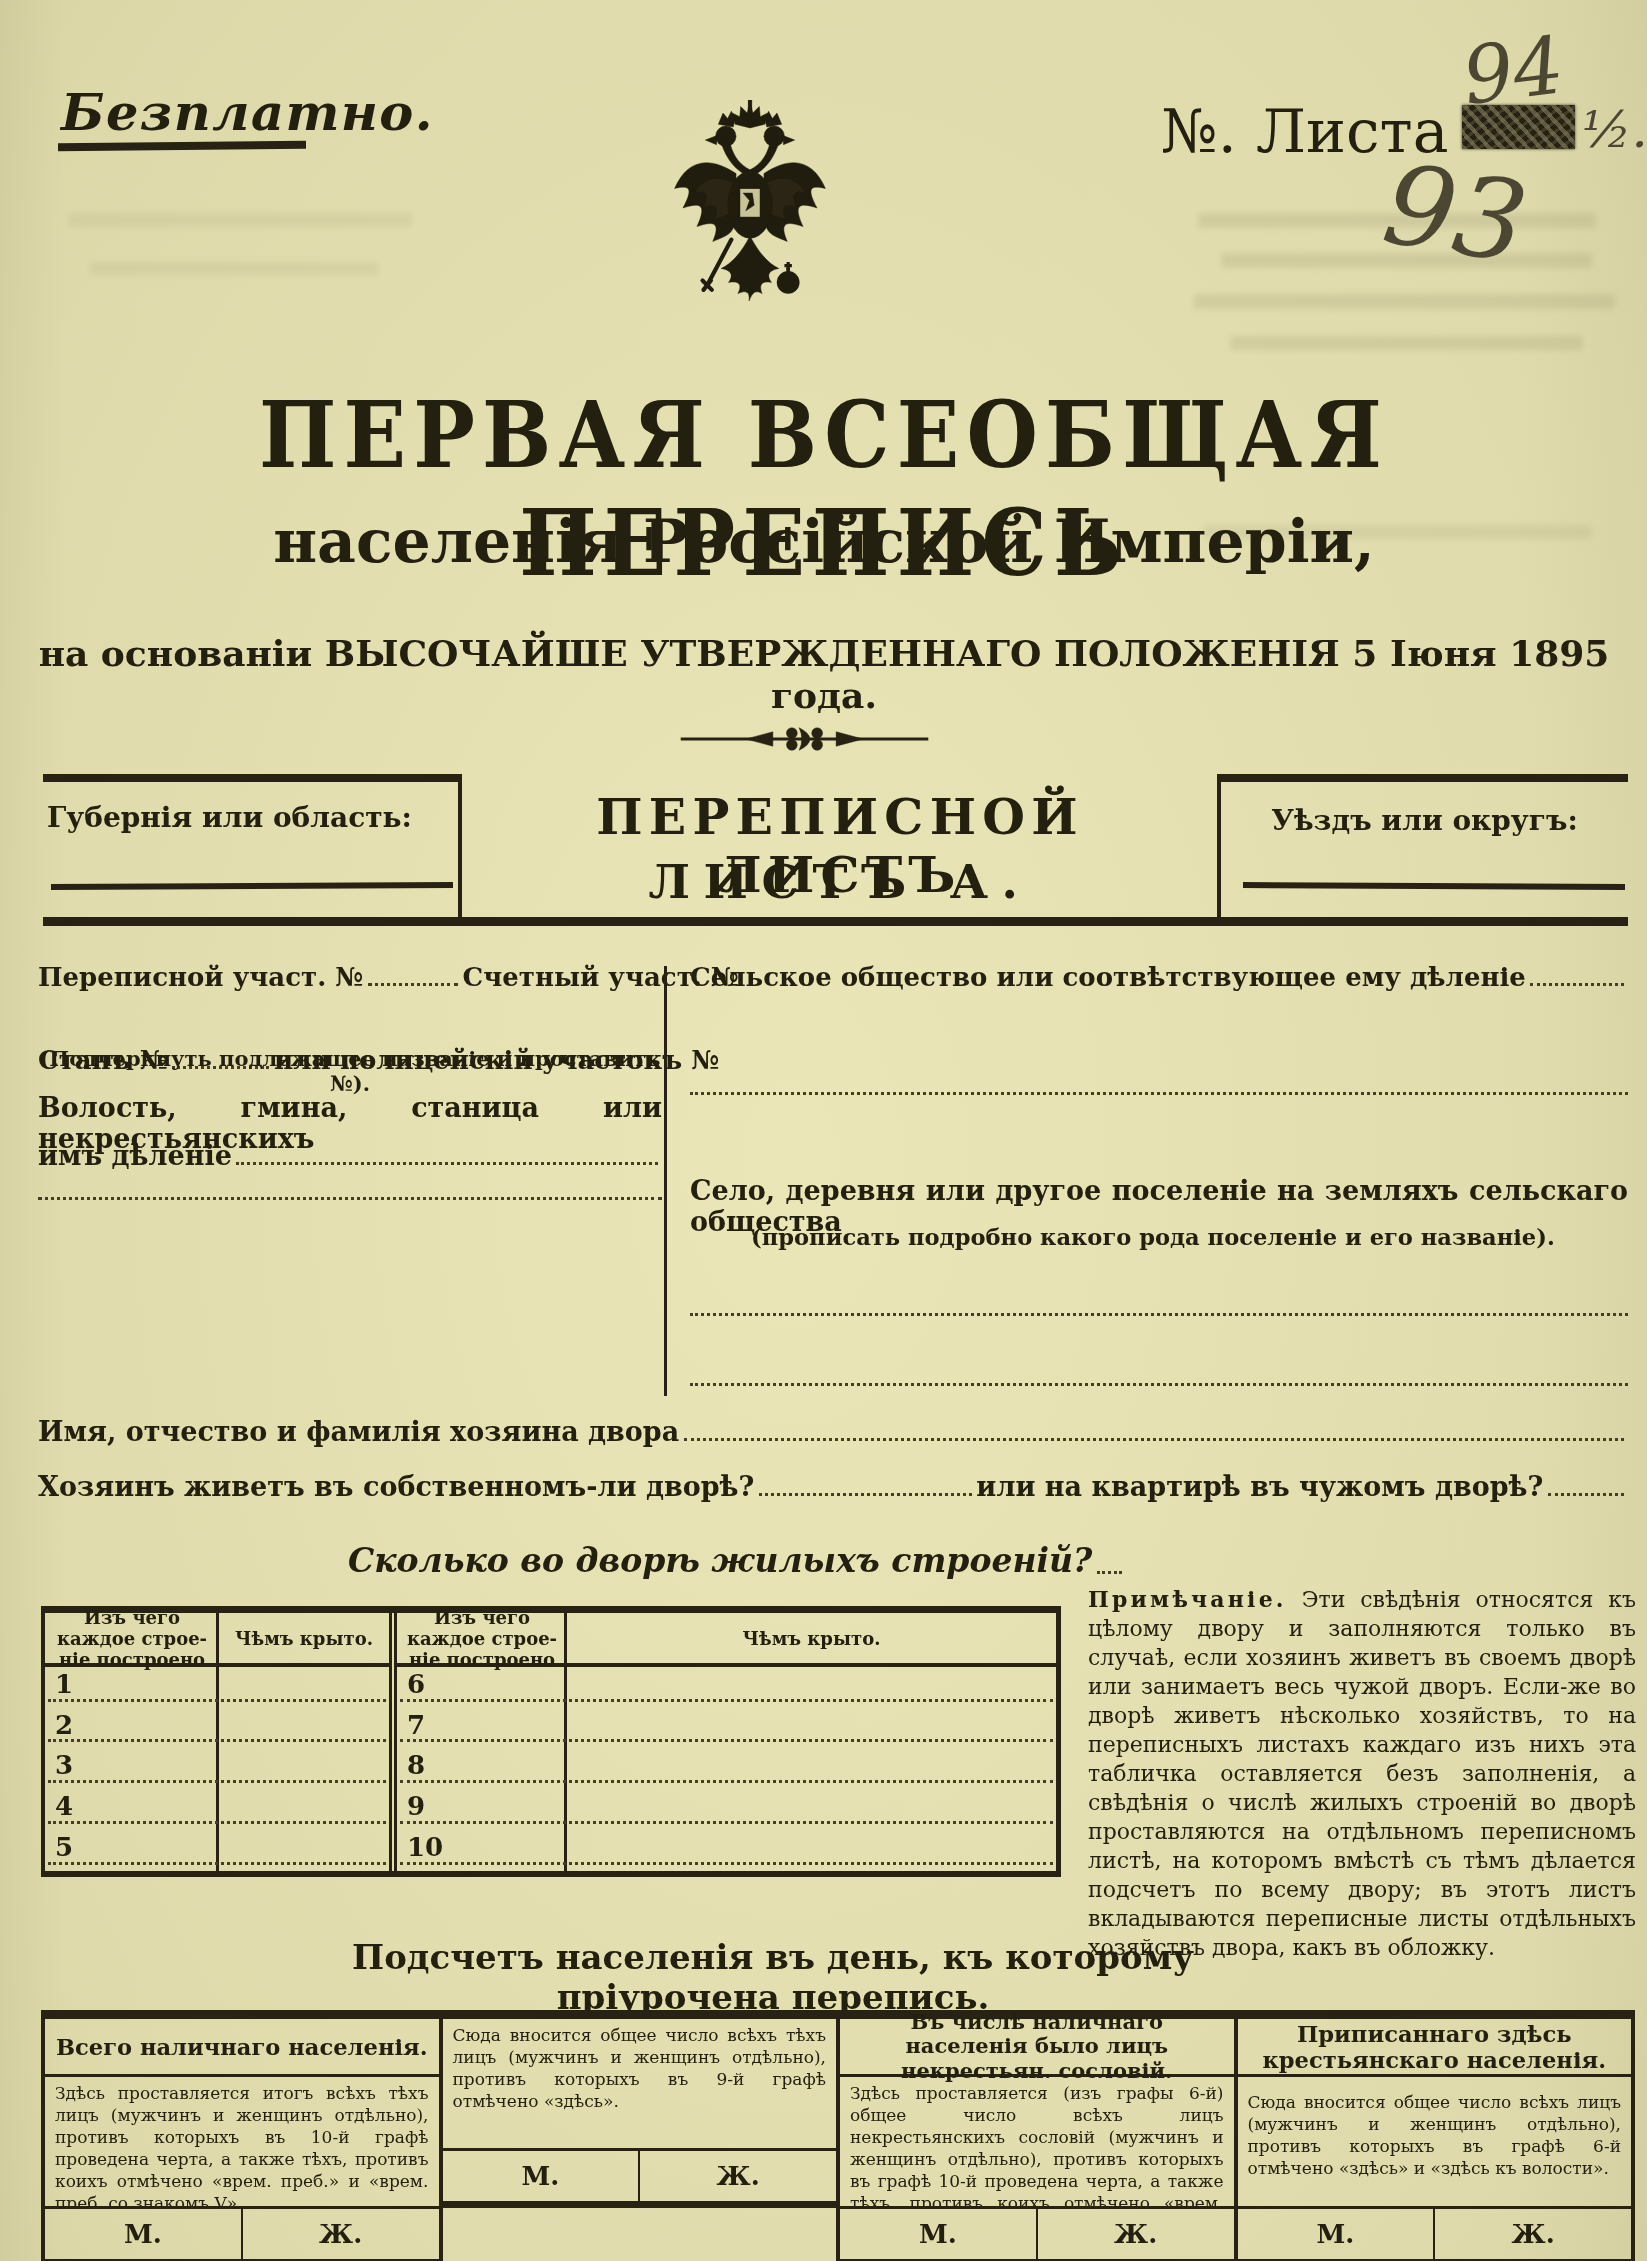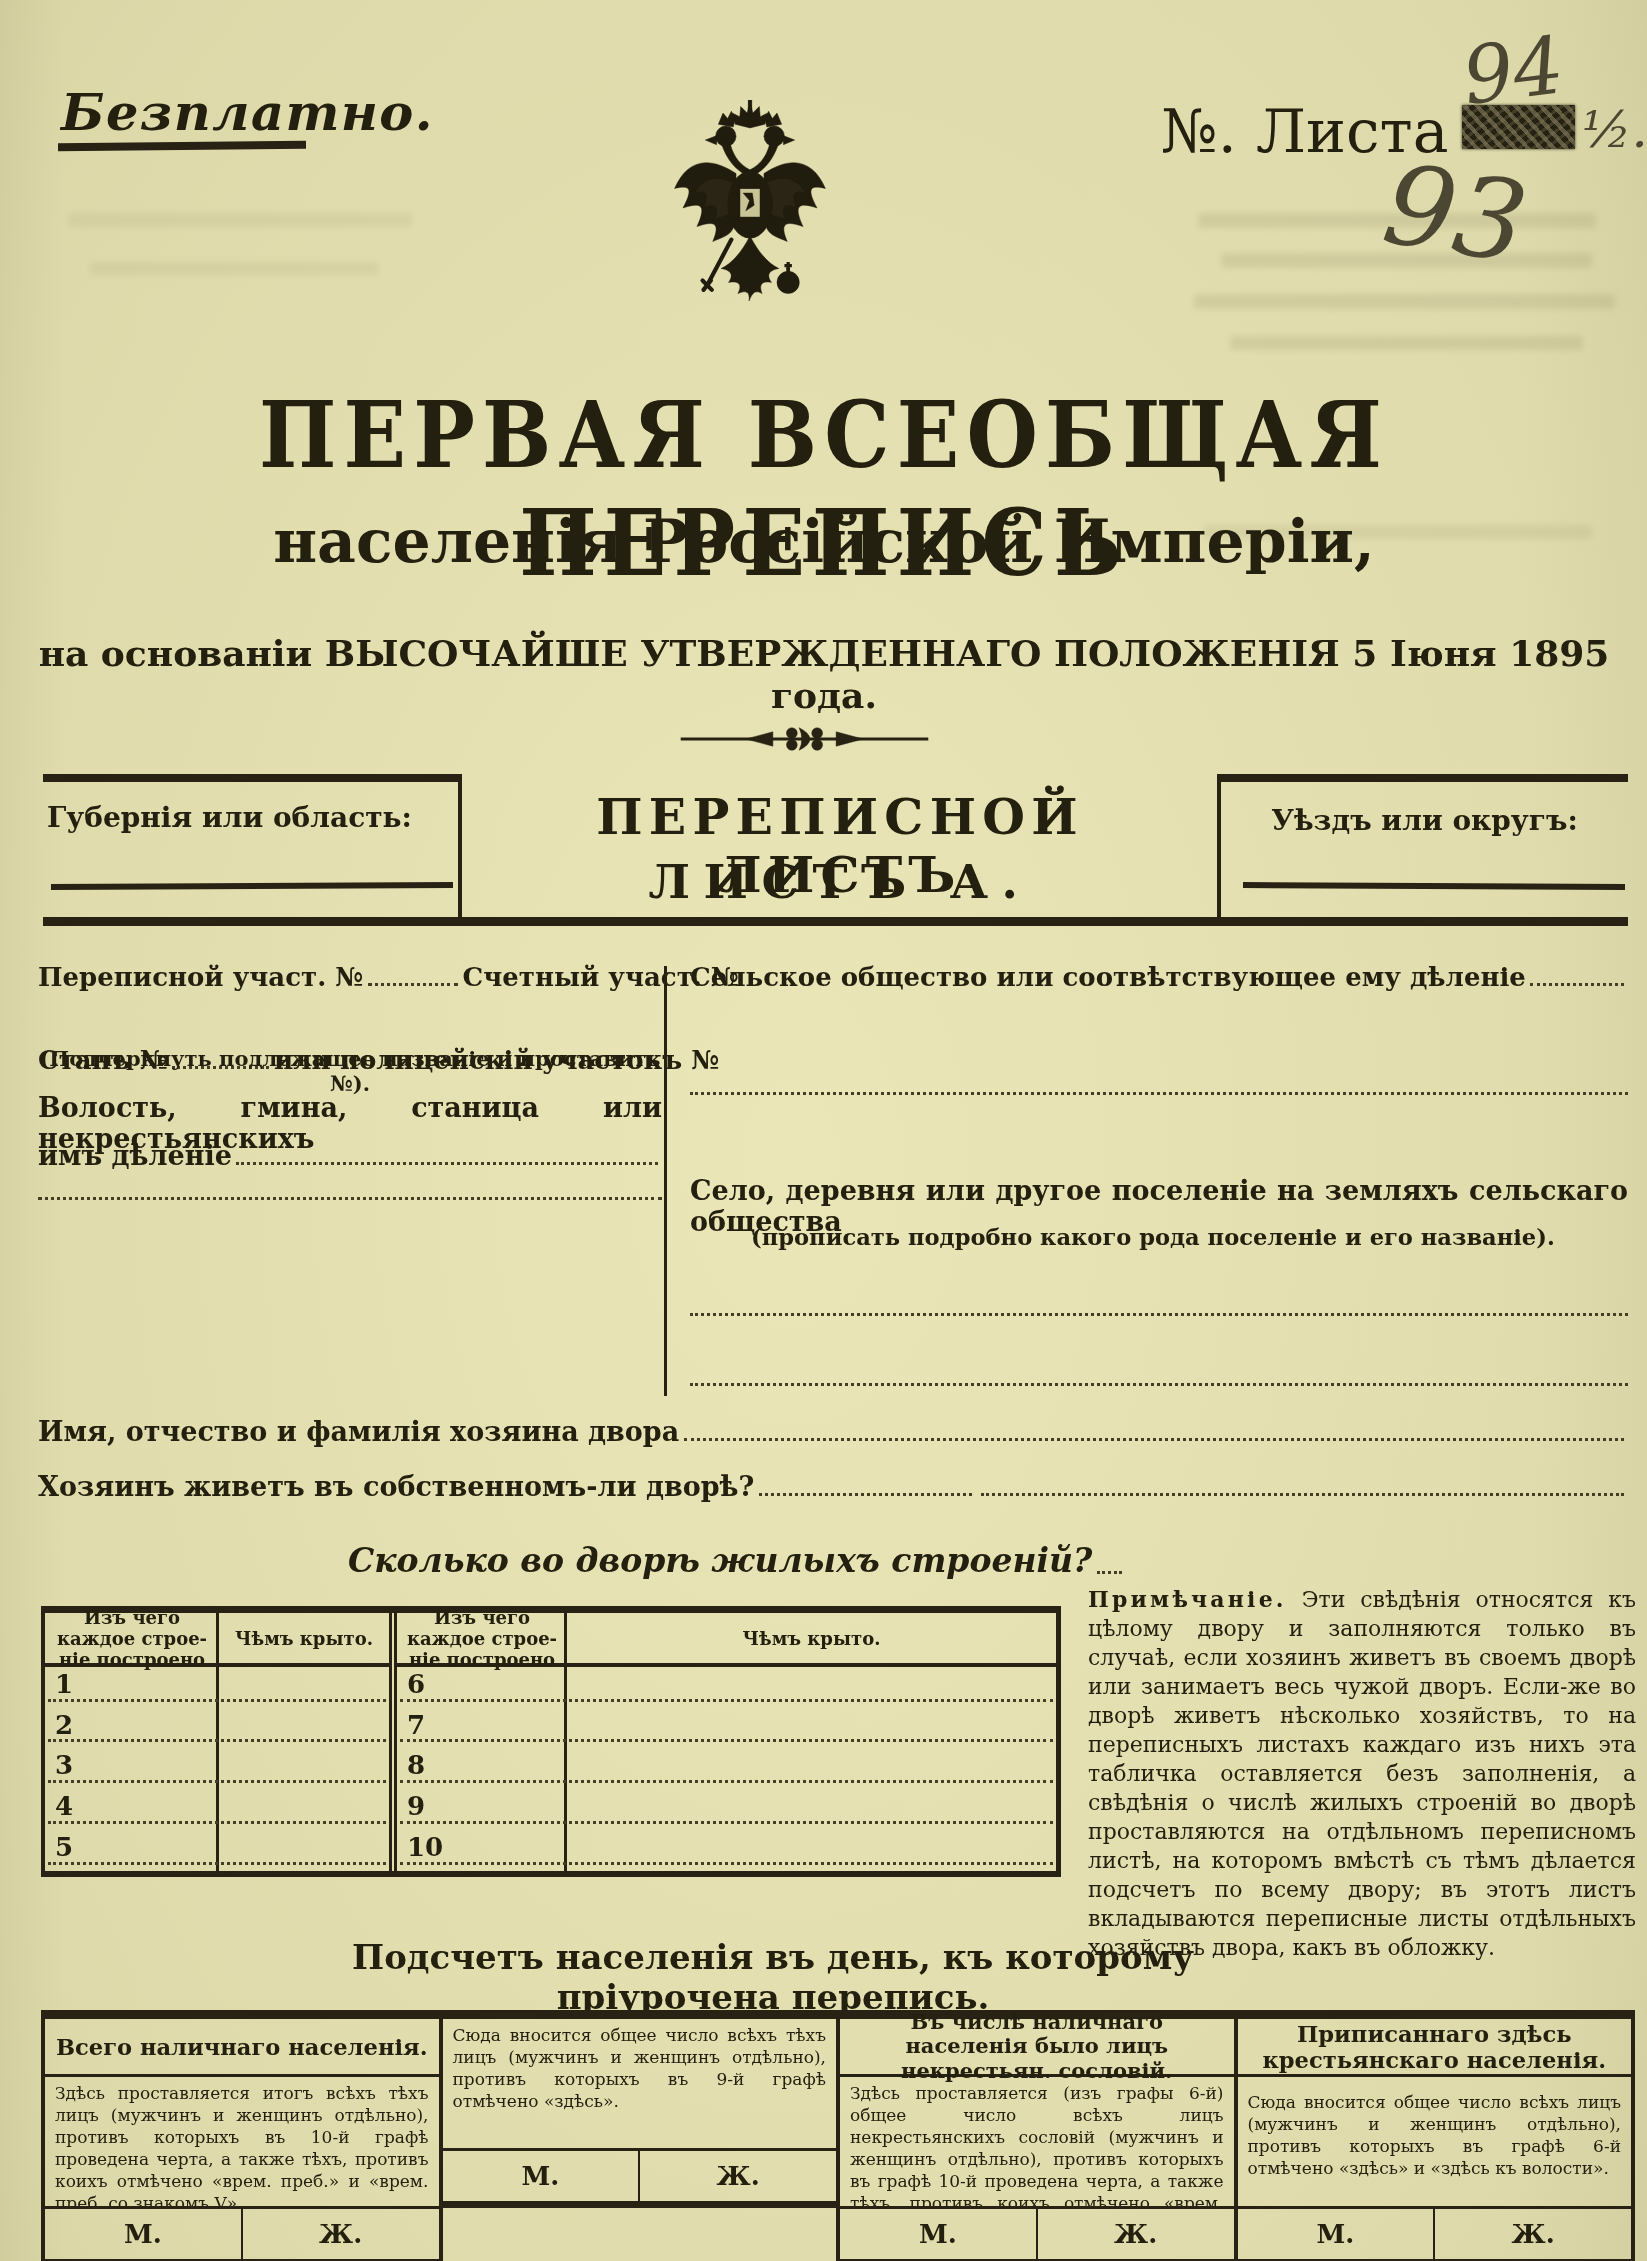--- a/index.html
+++ b/index.html
@@ -187,20 +187,21 @@
   <div class="abs dotline" style="left:690px;top:1297px;width:938px;height:16.3px;"></div>
   <div class="abs dotline" style="left:690px;top:1367px;width:938px;height:16.3px;"></div>
 
   <div class="abs fieldrow b" style="left:38px;top:1416px;width:1590px;font-size:27px;">
     <span>Имя, отчество и фамилія хозяина двора</span>
     <span class="leader lead-grow"></span>
   </div>
   <div class="abs fieldrow b" style="left:38px;top:1471px;width:1590px;font-size:27px;">
     <span>Хозяинъ живетъ въ собственномъ-ли дворѣ?</span>
     <span class="leader" style="flex:0 0 213px;"></span>
+    <span>или на квартирѣ въ чужомъ дворѣ?</span>
     <span class="leader lead-grow"></span>
   </div>
   <div class="abs fieldrow b" style="left:348px;top:1541px;width:778px;font-size:33px;font-style:italic;">
     <span>Сколько во дворѣ жилыхъ строеній?</span>
     <span class="leader lead-grow"></span>
   </div>
 
   <div class="abs btable" style="left:41px;top:1606px;width:1020px;height:271px;">
     <div class="bsub bsub1">
       <div class="vline" style="left:171px;"></div>

